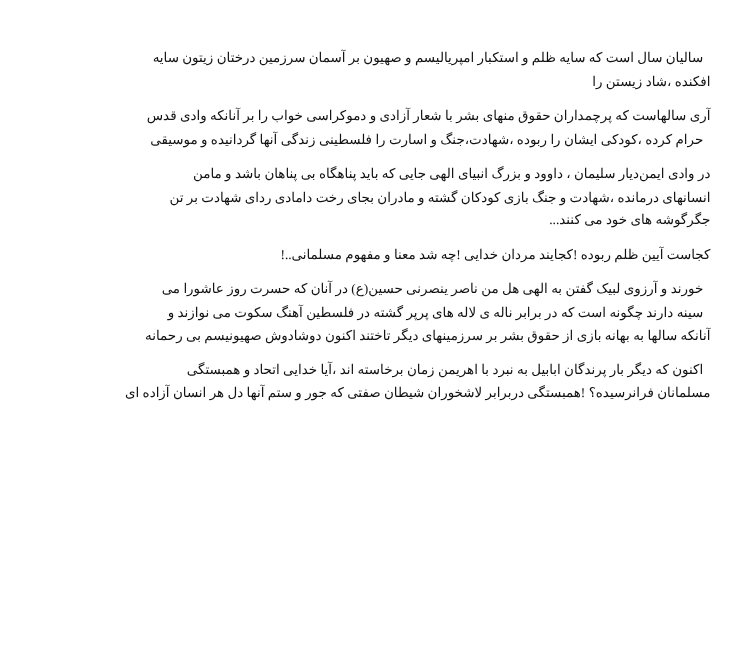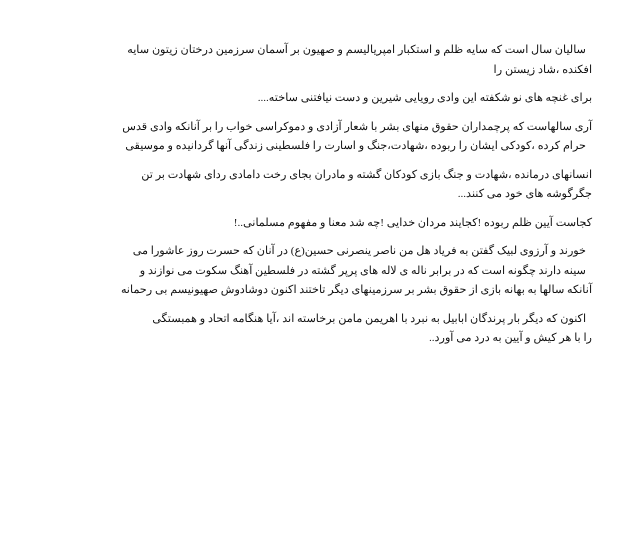--- a/index.html
+++ b/index.html
@@ -16,35 +16,33 @@
 </style>
 </head>
 <body>
 
 <div class="page">
   <p class="para">
     <span class="ln ind">سالیان سال است که سایه ظلم و استکبار امپریالیسم و صهیون بر آسمان سرزمین درختان زیتون سایه</span>
     <span class="ln">افکنده ،شاد زیستن را</span>
   </p>
   <p class="para">
-    <span class="ln">برای غنچه های نو شکفته  این وادی رویایی شیرین و دست نیافتنی ساخته....</span>
-  </p>
-  <p class="para">
     <span class="ln">آری سالهاست که پرچمداران حقوق منهای بشر با شعار آزادی و دموکراسی  خواب را بر آنانکه وادی قدس</span>
     <span class="ln ind">حرام کرده ،کودکی ایشان را ربوده ،شهادت،جنگ و اسارت را فلسطینی زندگی آنها گردانیده  و موسیقی</span>
   </p>
   <p class="para">
+    <span class="ln">در وادی ایمن‌دیار سلیمان ، داوود و بزرگ انبیای الهی جایی که باید پناهگاه بی پناهان باشد و مامن</span>
     <span class="ln">انسانهای درمانده ،شهادت و جنگ بازی کودکان گشته و مادران بجای رخت دامادی ردای شهادت بر تن</span>
     <span class="ln">جگرگوشه های خود می کنند...</span>
   </p>
   <p class="para">
     <span class="ln">کجاست آیین ظلم ربوده !کجایند مردان خدایی !چه شد معنا و مفهوم مسلمانی..!</span>
   </p>
   <p class="para">
-    <span class="ln ind">خورند و آرزوی لبیک گفتن به فریاد هل من ناصر ینصرنی حسین(ع) در     آنان که حسرت روز عاشورا می</span>
+    <span class="ln ind">خورند و آرزوی لبیک گفتن به الهی هل من ناصر ینصرنی حسین(ع) در     آنان که حسرت روز عاشورا می</span>
     <span class="ln ind">سینه دارند چگونه است که در برابر  ناله ی لاله های پرپر گشته در فلسطین آهنگ سکوت می نوازند و</span>
     <span class="ln">آنانکه سالها به بهانه بازی از حقوق بشر بر سرزمینهای دیگر تاختند اکنون دوشادوش صهیونیسم بی رحمانه</span>
   </p>
   <p class="para">
-    <span class="ln ind">اکنون که دیگر بار پرندگان ابابیل به نبرد با اهریمن مامن برخاسته اند ،آیا هنگامه اتحاد و همبستگی</span>
-    <span class="ln">را با هر کیش و آیین به درد می آورد..</span>
+    <span class="ln ind">اکنون که دیگر بار پرندگان ابابیل به نبرد با اهریمن زمان برخاسته اند ،آیا خدایی اتحاد و همبستگی</span>
+    <span class="ln">مسلمانان فرانرسیده؟ !همبستگی دربرابر لاشخوران شیطان صفتی که جور و ستم آنها دل هر انسان آزاده ای</span>
   </p>
 </div>
 
 </body></html>

